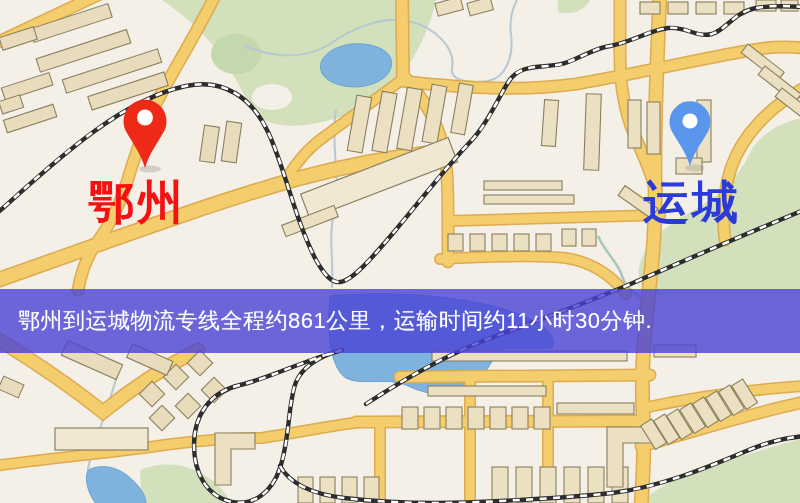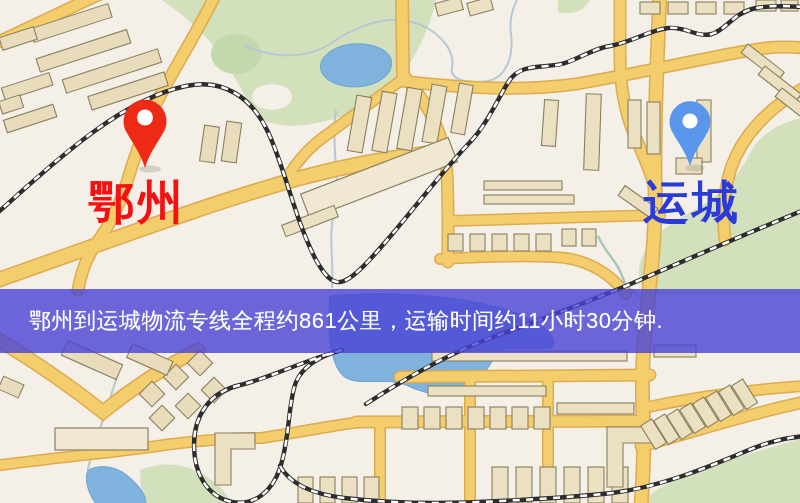--- a/index.html
+++ b/index.html
@@ -14,21 +14,21 @@
   .road-f{fill:none;stroke:#f4cd6d;stroke-linecap:round;}
   .rail-base{fill:none;stroke:#2d2d2d;stroke-width:4.4;stroke-linecap:round;}
   .rail-dash{fill:none;stroke:#ffffff;stroke-width:2.5;stroke-dasharray:7 6.5;}
   .stream{fill:none;stroke:#b6c8d2;stroke-width:2;}
   .stream2{fill:none;stroke:#a9c6bc;stroke-width:2.5;}
   .park{fill:#d2e0bc;}
   .water{fill:#7fb3dd;stroke:#6aa3cf;stroke-width:1;}
   .city-label{font-weight:bold;font-size:46px;letter-spacing:3px;text-anchor:middle;}
   #banner{position:absolute;left:0;top:289px;width:800px;height:64px;
           background:rgba(72,66,214,0.80);display:flex;align-items:center;}
-  #banner span{color:#ffffff;font-size:22px;padding-left:29px;white-space:nowrap;
+  #banner span{color:#ffffff;font-size:22px;padding-left:18px;white-space:nowrap;
                letter-spacing:0.5px;text-shadow:0 0 1px rgba(255,255,255,0.4);}
 </style>
 </head>
 <body>
 
 <div id="stage">
 <svg id="map" width="800" height="503" viewBox="0 0 800 503">
   <defs>
     <path id="r1" d="M -6,216 C 48,168 118,100 186,86 C 224,78 252,98 268,132 C 285,168 295,220 316,260 C 325,276 332,283 340,282 C 352,281 372,258 394,232 C 420,201 448,165 472,140 C 488,123 497,100 509,81 C 522,61 548,70 568,62 C 588,54 596,48 610,46 C 632,42 650,30 668,28 C 686,26 696,38 712,34 C 726,30 734,12 756,8 C 772,5 788,6 804,7"></path>
     <path id="r2" d="M 342,350 C 305,360 270,378 240,385 C 210,392 194,415 194,445 C 194,475 208,497 232,502 C 254,506 272,492 280,468 C 290,438 288,402 296,382 C 302,368 318,356 342,350"></path>

